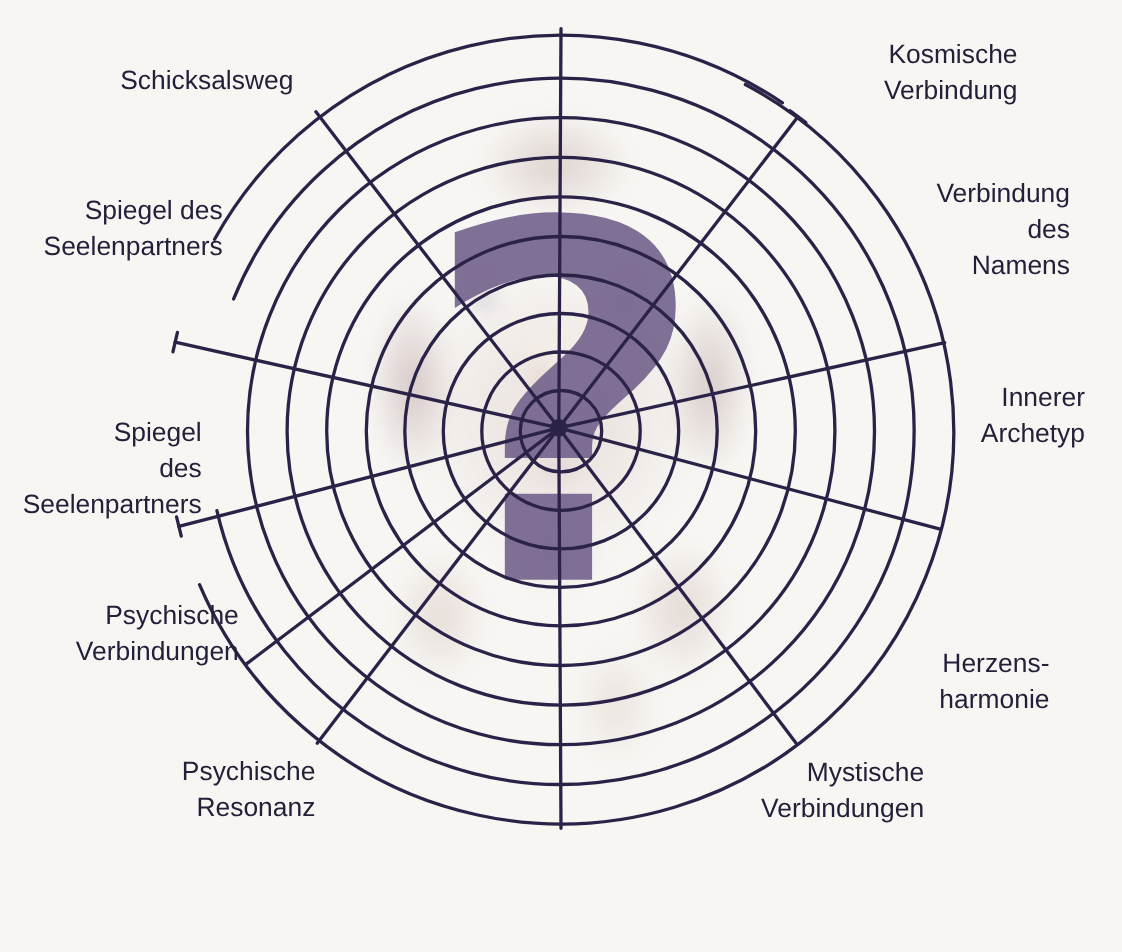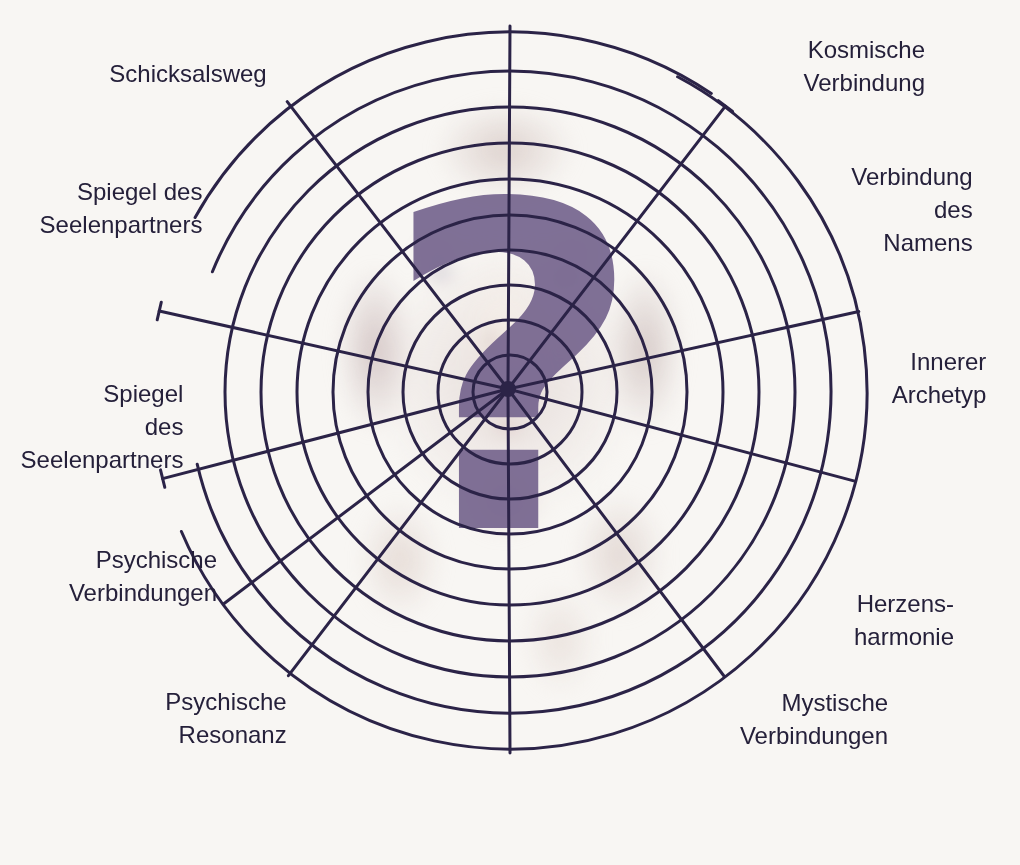--- a/index.html
+++ b/index.html
@@ -82,21 +82,21 @@
     </svg>
   <div id="labels-layer">
       <div class="axis-label" style="left: 188px; top: 73px;">Schicksalsweg</div>
       <div class="axis-label" style="left: 830px; top: 66px;">Kosmische Verbindung</div>
       <div class="axis-label" style="left: 912px; top: 209px;">Verbindung
 des Namens</div>
       <div class="axis-label" style="left: 939px; top: 378px;">Innerer
 Archetyp</div>
       <div class="axis-label" style="left: 904px; top: 574px; margin-top: 46px;">Herzens-
 harmonie</div>
-      <div class="axis-label" style="left: 814px; top: 719px;">Mystische
+      <div class="axis-label" style="left: 766px; top: 719px;">Mystische
 Verbindungen</div>
       <div class="axis-label" style="left: 226px; top: 718px;">Psychische
 Resonanz</div>
       <div class="axis-label" style="left: 143px; top: 576px;">Psychische
 Verbindungen</div>
       <div class="axis-label" style="left: 102px; top: 426px;">Spiegel
 des
 Seelenpartners</div>
       <div class="axis-label" style="left: 121px; top: 208px;">Spiegel des
 Seelenpartners</div>

